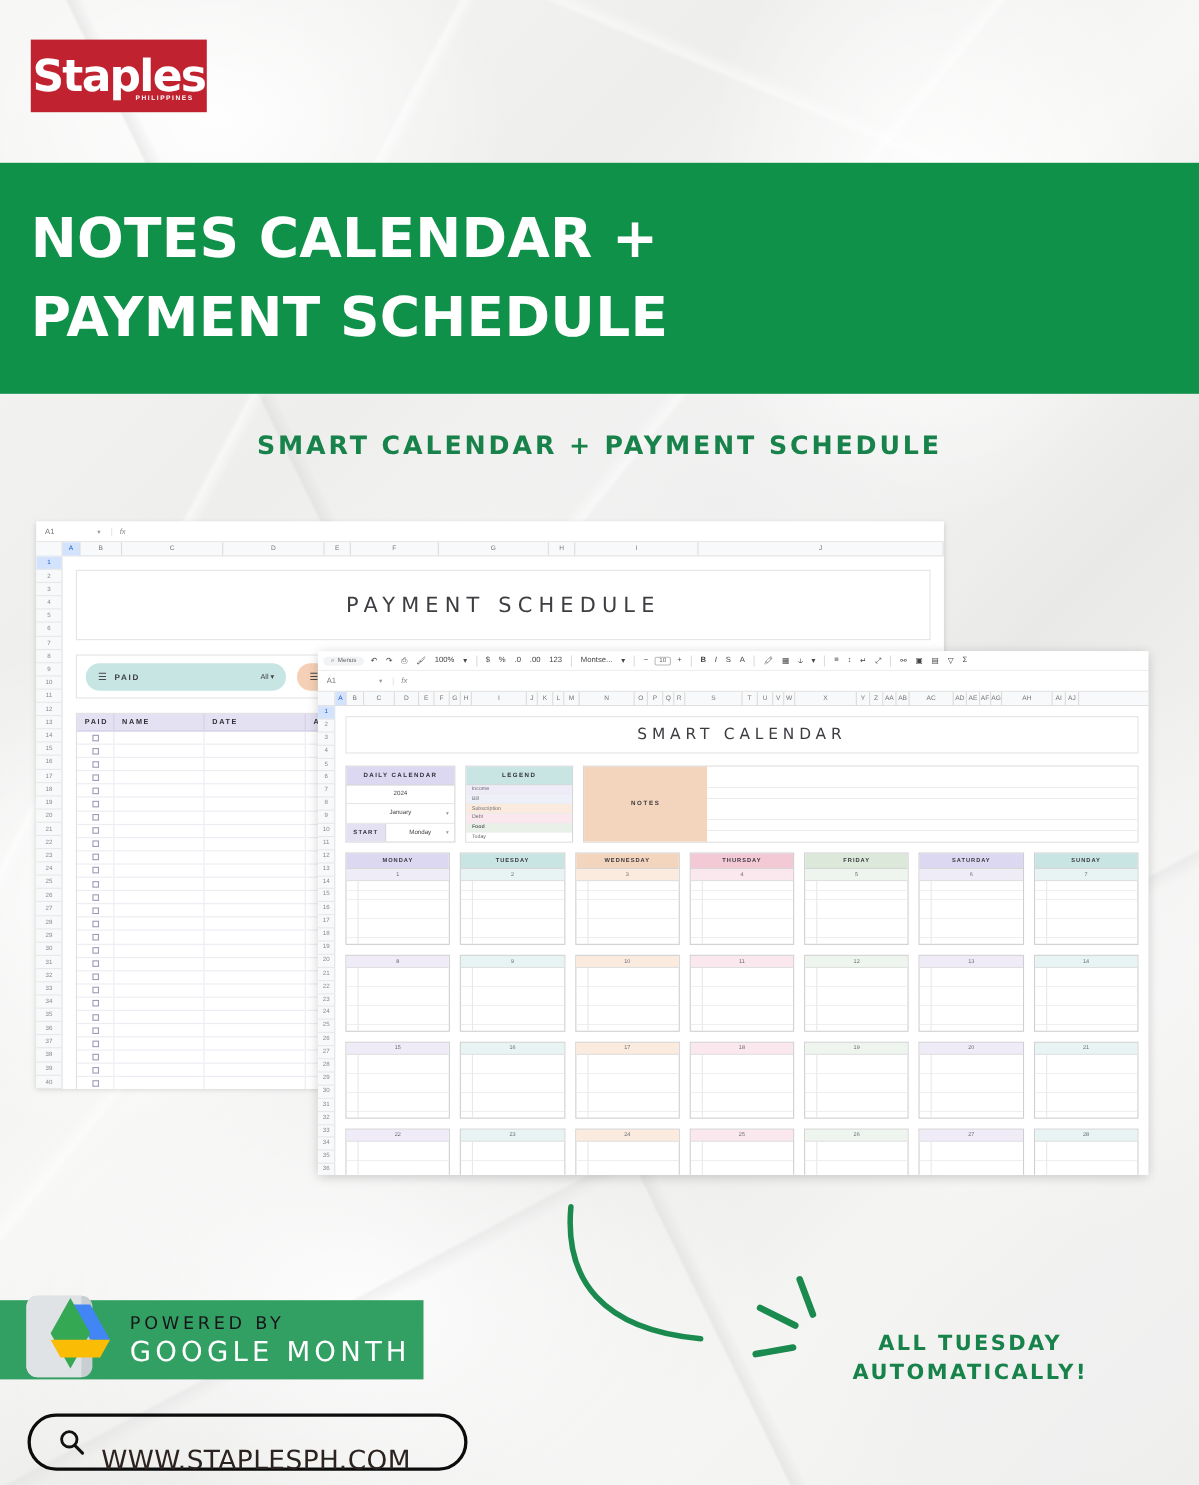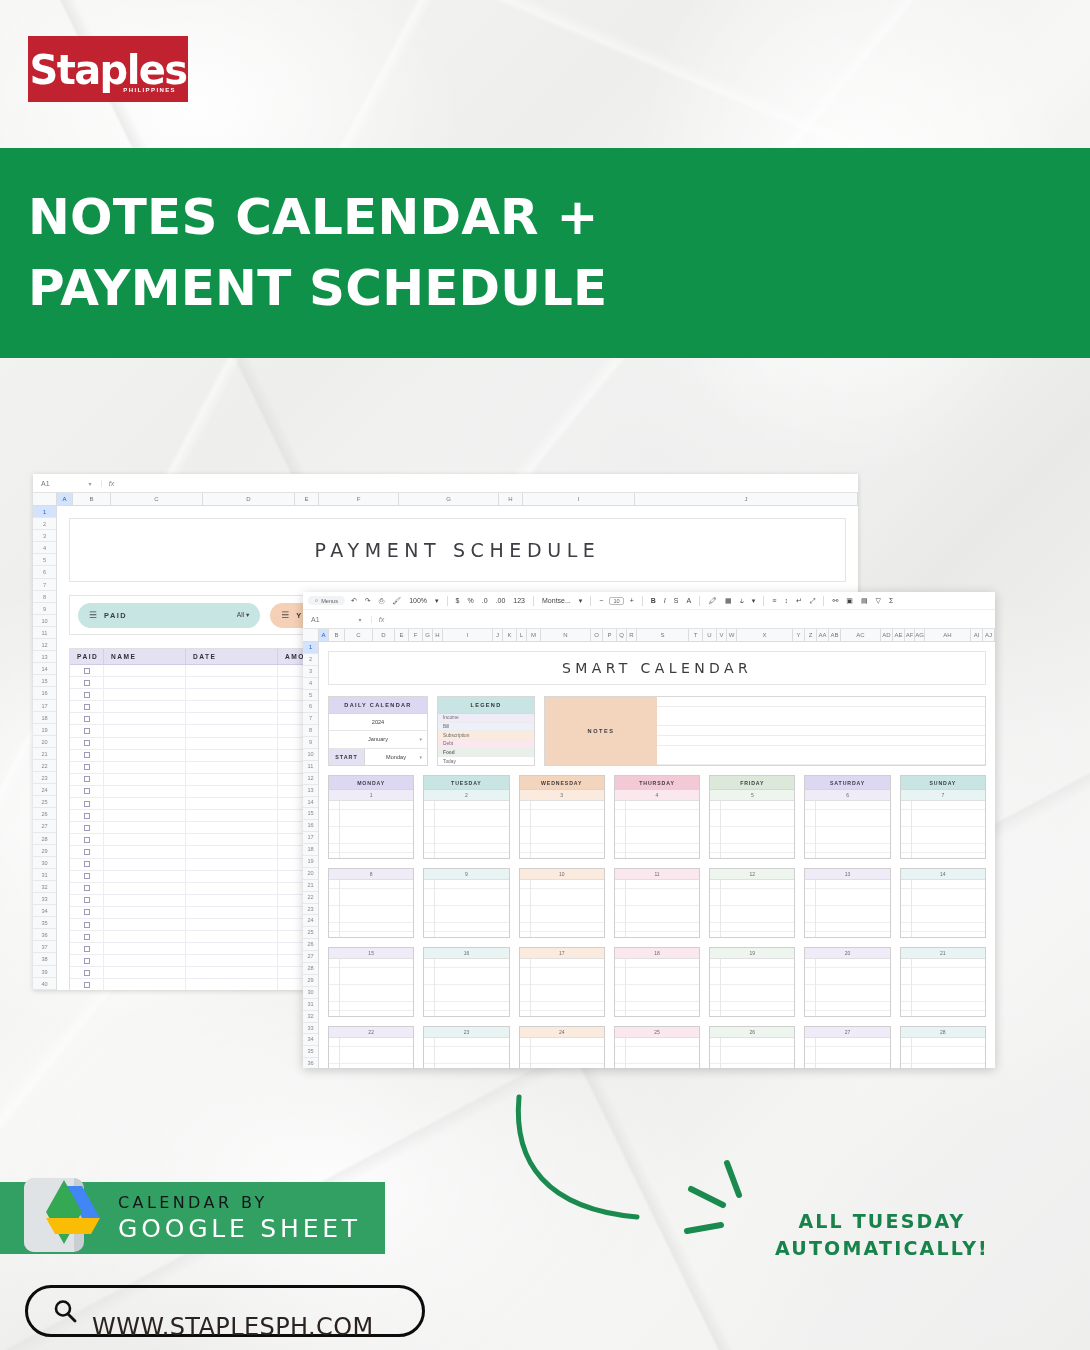--- a/index.html
+++ b/index.html
@@ -151,21 +151,21 @@
     display: flex; height: 12.1px; border-bottom: 1px solid #ececf3;
   }
   .ps-row > div { border-right: 1px solid #ececf3; }
   .ps-row .c-paid { display: flex; align-items: center; justify-content: center; }
   .cbx {
     width: 6px; height: 6px; border: 1px solid #9e9ab8; background: #fff;
   }
 
   
   .sc {
-    left: 303px; top: 592px; width: 692px; height: 476px;
+    left: 289px; top: 592px; width: 755px; height: 476px;
     box-shadow: 0 2px 10px rgba(0,0,0,.20);
     overflow: hidden;
   }
   .gs-toolbar {
     height: 18px; display: flex; align-items: center; gap: 4px;
     padding: 0 5px; background: #fff; border-bottom: 1px solid #eee;
     font-size: 6px; color: #5f6368; white-space: nowrap;
   }
   .tb-search {
     display: flex; align-items: center; gap: 3px;
@@ -295,20 +295,21 @@
       <div class="logo-sub">PHILIPPINES</div>
     </div>
   </div>
 
   <div class="hero">
     <div class="hero-line">NOTES CALENDAR +</div>
     <div class="hero-line">PAYMENT SCHEDULE</div>
   </div>
 
   <div class="subtitle">
+    <div>SMART CALENDAR + PAYMENT SCHEDULE</div>
   </div>
 
   <div class="sheet ps">
     <div class="gs-formulabar">
       <div class="namebox">A1</div>
       <div class="fb-caret">▾</div>
       <div class="fb-fx">fx</div>
     </div>
     <div class="gs-colhead">
       <div class="corner"></div>
@@ -1076,22 +1077,22 @@
     <path d="M192 146 L 226 140" stroke="#1a8a4e" stroke-width="6" fill="none" stroke-linecap="round"></path>
   </svg>
 
   <div class="auto-text">
     <div>ALL TUESDAY</div>
     <div>AUTOMATICALLY!</div>
   </div>
 
   <div class="pbg">
     <div class="pbg-text">
-      <div class="pb-l1">CALENDAR BY</div>
-      <div class="pb-l2">GOOGLE SHEET</div>
+      <div class="pb-l1">POWERED BY</div>
+      <div class="pb-l2">GOOGLE MONTH</div>
     </div>
   </div>
   <svg class="gicon" width="98" height="92" viewBox="0 0 98 92">
     <path d="M14 6 h40 a10 10 0 0 1 10 10 v54 a10 10 0 0 1 -10 10 h-40 a10 10 0 0 1 -10 -10 v-54 a10 10 0 0 1 10 -10 z" fill="#c9ced2"></path>
     <path d="M14 6 h40 v74 h-40 a10 10 0 0 1 -10 -10 v-54 a10 10 0 0 1 10 -10 z" fill="#dfe3e6"></path>
     <path d="M44 14 L62 14 L80 46 L62 46 Z" fill="#4285f4"></path>
     <path d="M44 14 L26 46 L44 78 L62 46 Z" fill="#34a853" transform="translate(0,-6)"></path>
     <path d="M26 46 L80 46 L71 62 L35 62 Z" fill="#fbbc05"></path>
   </svg>
 

